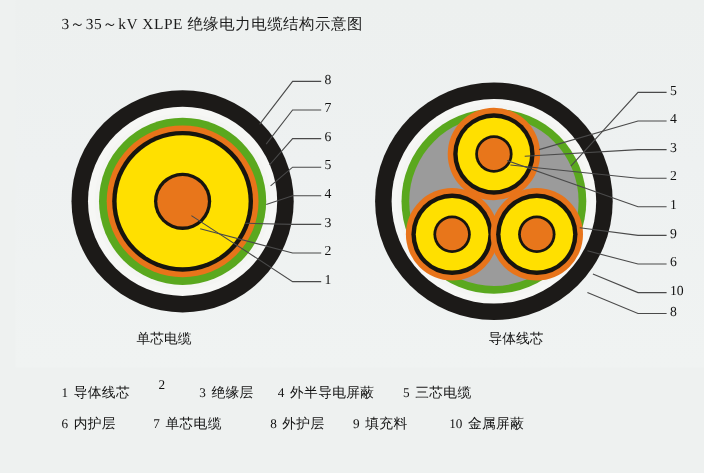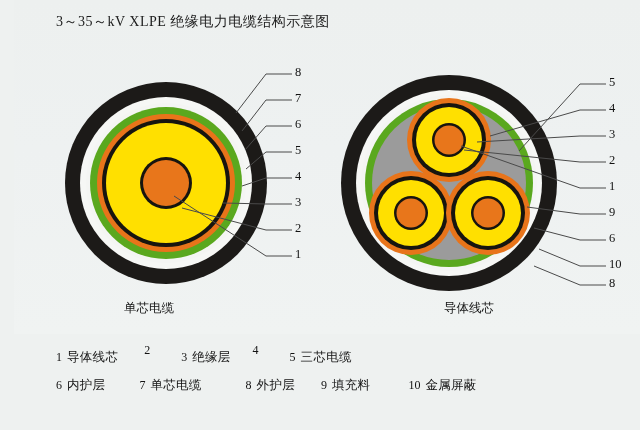--- a/index.html
+++ b/index.html
@@ -207,20 +207,21 @@
       </div>
       <div class="legend-item" style="margin-left:26px;">
         <span class="legend-idx">2</span>
       </div>
       <div class="legend-item" style="margin-left:26px;">
         <span class="legend-idx">3</span>
         <span class="legend-label">绝缘层</span>
       </div>
       <div class="legend-item" style="margin-left:22px;">
         <span class="legend-idx">4</span>
+        <span class="legend-label">外半导电屏蔽</span>
       </div>
       <div class="legend-item" style="margin-left:26px;">
         <span class="legend-idx">5</span>
         <span class="legend-label">三芯电缆</span>
       </div>
     </div>
     <div class="legend-row">
       <div class="legend-item" style="margin-left:42px;">
         <span class="legend-idx">6</span>
         <span class="legend-label">内护层</span>

